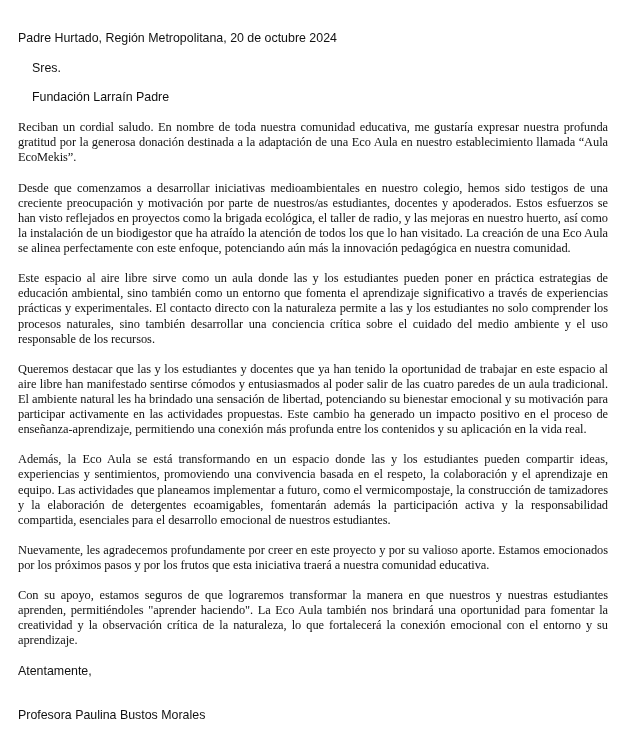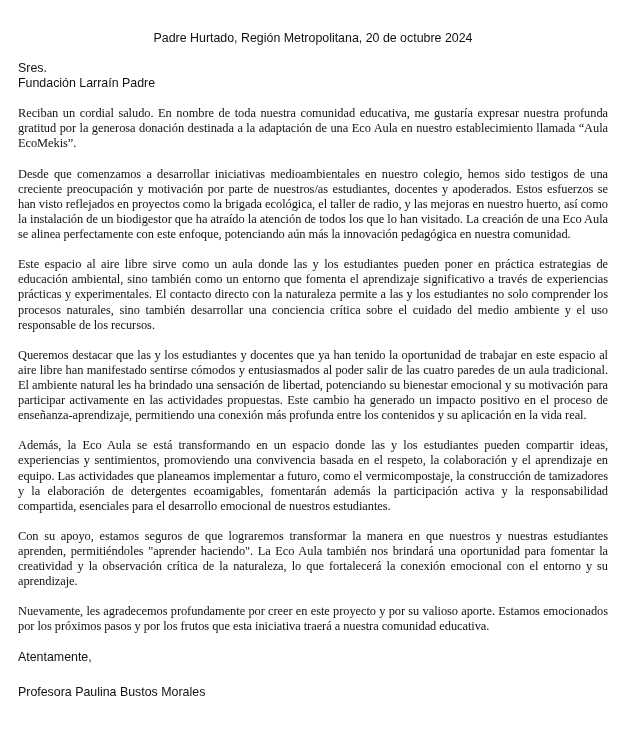--- a/index.html
+++ b/index.html
@@ -9,50 +9,50 @@
     color: #111111;
     font-size: 12.4px;
     line-height: 15.1px;
   }
   .page {
     position: relative;
     padding: 31px 11px 0 18px;
     box-sizing: border-box;
     width: 619px;
   }
-  .date { text-align: center; margin: 0 0 15px 0; }
+  .date { text-align: left; margin: 0 0 15px 0; }
   .addr { margin: 0 0 15px 0; }
-  .addr div { margin: 0; }
+  .addr div { margin: 14px; }
   p.body {
     margin: 0 0 15.1px 0;
     text-align: justify;
     letter-spacing: -0.05px;
     font-family: Liberation Serif, serif;
   }
-  .closing { margin: 0 0 20px 0; }
+  .closing { margin: 0 0 29px 0; }
   .sig div { margin: 0; }
 </style>
 </head>
 <body>
 
 <div class="page">
   <div class="date">Padre Hurtado, Región Metropolitana, 20 de octubre 2024</div>
 
   <div class="addr">
     <div>Sres.</div>
     <div>Fundación Larraín Padre</div>
   </div>
 
   <p class="body">Reciban un cordial saludo. En nombre de toda nuestra comunidad educativa, me gustaría expresar nuestra profunda gratitud por la generosa donación destinada a la adaptación de una Eco Aula en nuestro establecimiento llamada “Aula EcoMekis”.</p>
   <p class="body">Desde que comenzamos a desarrollar iniciativas medioambientales en nuestro colegio, hemos sido testigos de una creciente preocupación y motivación por parte de nuestros/as estudiantes, docentes y apoderados. Estos esfuerzos se han visto reflejados en proyectos como la brigada ecológica, el taller de radio, y las mejoras en nuestro huerto, así como la instalación de un biodigestor que ha atraído la atención de todos los que lo han visitado. La creación de una Eco Aula se alinea perfectamente con este enfoque, potenciando aún más la innovación pedagógica en nuestra comunidad.</p>
   <p class="body">Este espacio al aire libre sirve como un aula donde las y los estudiantes pueden poner en práctica estrategias de educación ambiental, sino también como un entorno que fomenta el aprendizaje significativo a través de experiencias prácticas y experimentales. El contacto directo con la naturaleza permite a las y los estudiantes no solo comprender los procesos naturales, sino también desarrollar una conciencia crítica sobre el cuidado del medio ambiente y el uso responsable de los recursos.</p>
   <p class="body">Queremos destacar que las y los estudiantes y docentes que ya han tenido la oportunidad de trabajar en este espacio al aire libre han manifestado sentirse cómodos y entusiasmados al poder salir de las cuatro paredes de un aula tradicional. El ambiente natural les ha brindado una sensación de libertad, potenciando su bienestar emocional y su motivación para participar activamente en las actividades propuestas. Este cambio ha generado un impacto positivo en el proceso de enseñanza-aprendizaje, permitiendo una conexión más profunda entre los contenidos y su aplicación en la vida real.</p>
   <p class="body">Además, la Eco Aula se está transformando en un espacio donde las y los estudiantes pueden compartir ideas, experiencias y sentimientos, promoviendo una convivencia basada en el respeto, la colaboración y el aprendizaje en equipo. Las actividades que planeamos implementar a futuro, como el vermicompostaje, la construcción de tamizadores y la elaboración de detergentes ecoamigables, fomentarán además la participación activa y la responsabilidad compartida, esenciales para el desarrollo emocional de nuestros estudiantes.</p>
+  <p class="body">Nuevamente, les agradecemos profundamente por creer en este proyecto y por su valioso aporte. Estamos emocionados por los próximos pasos y por los frutos que esta iniciativa traerá a nuestra comunidad educativa.</p>
   <p class="body">Con su apoyo, estamos seguros de que lograremos transformar la manera en que nuestros y nuestras estudiantes aprenden, permitiéndoles "aprender haciendo". La Eco Aula también nos brindará una oportunidad para fomentar la creatividad y la observación crítica de la naturaleza, lo que fortalecerá la conexión emocional con el entorno y su aprendizaje.</p>
-  <p class="body">Nuevamente, les agradecemos profundamente por creer en este proyecto y por su valioso aporte. Estamos emocionados por los próximos pasos y por los frutos que esta iniciativa traerá a nuestra comunidad educativa.</p>
 
   <div class="closing">Atentamente,</div>
 
   <div class="sig">
     <div>Profesora Paulina Bustos Morales</div>
 
   </div>
 </div>
 
 </body></html>

